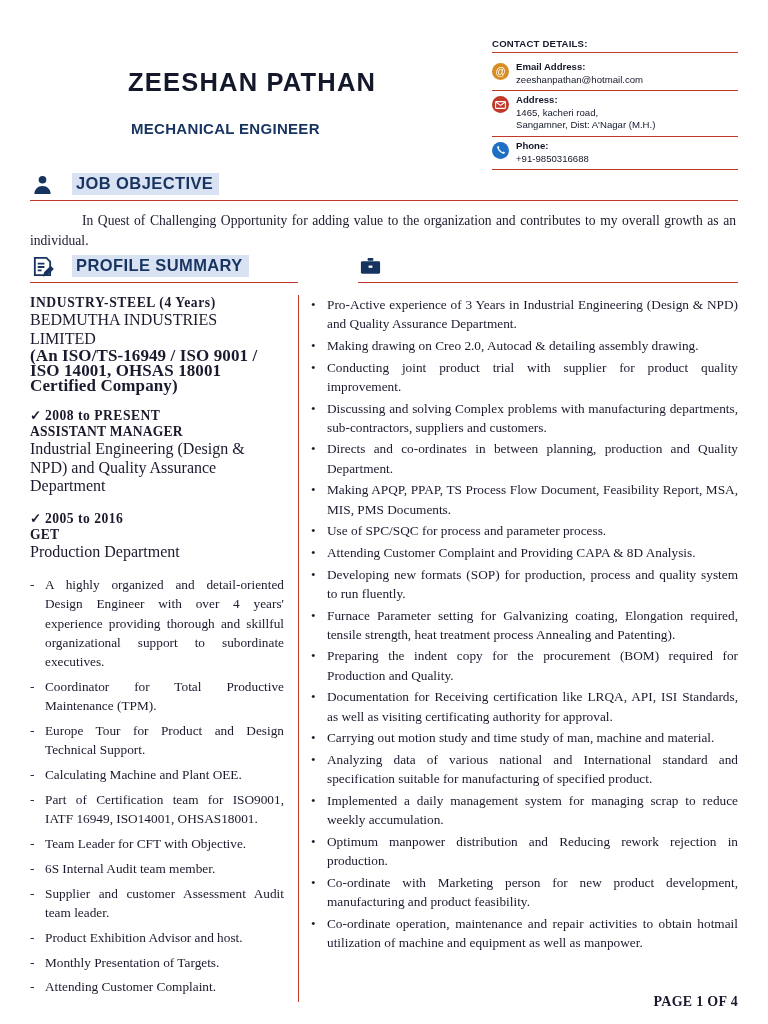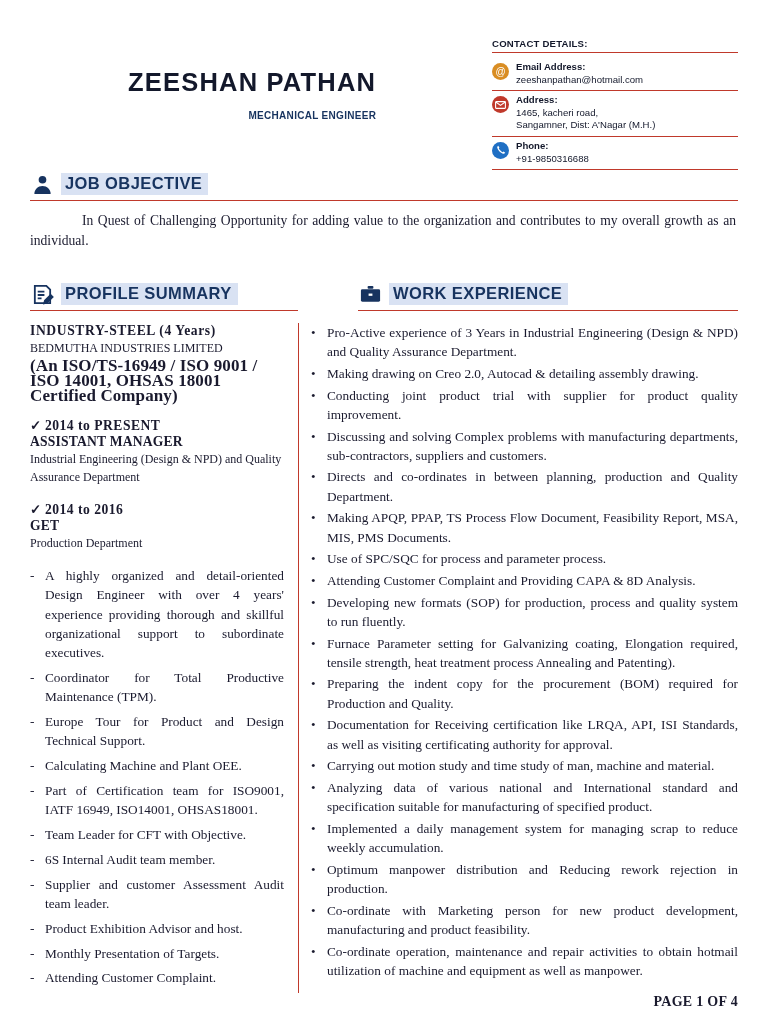--- a/index.html
+++ b/index.html
@@ -35,26 +35,25 @@
     font-family: "Liberation Sans", sans-serif;
     font-size: 25.5px;
     font-weight: bold;
     letter-spacing: 1.2px;
     color: #13182b;
     margin: 0;
     white-space: nowrap;
   }
   .cand-role {
     font-family: "Liberation Sans", sans-serif;
-    font-size: 10px;
+    font-size: 15px;
     font-weight: bold;
     color: #17335f;
-    margin: 13px 0 0 3px;
+    margin: 23px 0 0 3px;
     letter-spacing: 0.3px;
-    text-align: right;
   }
 
   .contact-box {
     width: 246px;
     margin-top: 12px;
     margin-left: 40px;
   }
   .contact-title {
     font-family: "Liberation Sans", sans-serif;
     font-size: 9.6px;
@@ -91,21 +90,21 @@
     font-size: 9.6px;
     line-height: 12.6px;
     color: #13182b;
   }
   .ctext b { font-weight: bold; }
 
   
   .section-head {
     display: flex;
     align-items: center;
-    gap: 7px;
+    gap: 18px;
     margin-top: 6px;
   }
   .sec-icon {
     width: 24px; height: 24px;
     flex: 0 0 24px;
     color: #17335f;
     display: flex; align-items: center; justify-content: center;
   }
   .sec-title {
     font-family: "Liberation Sans", sans-serif;
@@ -139,21 +138,21 @@
   .head-row { display: flex; gap: 60px; }
 
   .lead {
     font-family: "Liberation Serif", serif;
     font-size: 13.6px;
     font-weight: bold;
     letter-spacing: 0.2px;
   }
   .lead.spaced { letter-spacing: 0.6px; }
   .sub {
-    font-size: 12px;
+    font-size: 16px;
     line-height: 18.5px;
   }
   .small-note {
     font-size: 17px;
     font-weight: bold;
     line-height: 15px;
     letter-spacing: 0.1px;
   }
   .gap-m { height: 14px; }
 
@@ -262,21 +261,21 @@
       <svg width="23" height="23" viewBox="0 0 24 24" fill="#17335f">
         <circle cx="12" cy="7" r="4"></circle>
         <path d="M3.5 22 C3.5 16.8 7.3 13.5 12 13.5 C16.7 13.5 20.5 16.8 20.5 22 Z"></path>
       </svg>
     </div>
     <div class="sec-title">JOB OBJECTIVE</div>
   </div>
   <div class="sec-rule"></div>
   <div class="objective">In Quest of Challenging Opportunity for adding value to the organization and contributes to my overall growth as an individual.</div>
 
-  <div class="head-row" style="margin-top:32px;align-items:flex-end;">
+  <div class="head-row" style="margin-top:4px;align-items:flex-end;">
 
     <div style="width:268px;">
       <div class="section-head" style="margin-top:0;">
         <div class="sec-icon">
           <svg width="23" height="23" viewBox="0 0 24 24" fill="none" stroke="#17335f" stroke-width="1.9">
             <path d="M4 3 H16 L20 7 V21 H4 Z" fill="#ffffff"></path>
             <path d="M7 9 H14 M7 12.5 H14 M7 16 H11"></path>
             <path d="M14.5 18.5 L20.5 12.5 L22.5 14.5 L16.5 20.5 L13.8 21.2 Z" fill="#17335f"></path>
           </svg>
         </div>
@@ -287,42 +286,41 @@
 
     <div style="flex:1;">
       <div class="section-head" style="margin-top:0;">
         <div class="sec-icon">
           <svg width="23" height="23" viewBox="0 0 24 24" fill="#17335f">
             <rect x="9" y="3" width="6" height="3" rx="1"></rect>
             <rect x="2" y="6.5" width="20" height="13" rx="1.5"></rect>
             <rect x="10" y="11" width="4" height="2.4" fill="#ffffff"></rect>
           </svg>
         </div>
-        <div class="sec-title">WORK EXPERIENCE</div>
       </div>
       <div class="sec-rule"></div>
     </div>
   </div>
 
   <div class="two-col">
 
     <div class="col-left">
       <div class="lead spaced">INDUSTRY-STEEL (4 Years)</div>
       <div class="sub">BEDMUTHA INDUSTRIES LIMITED</div>
       <div class="small-note">(An ISO/TS-16949 / ISO 9001 / ISO 14001, OHSAS 18001 Certified Company)</div>
 
       <div class="gap-m"></div>
 
-      <div class="check-line"><span class="tick">✓</span><span>2014 to PRESENT</span></div>
+      <div class="check-line"><span class="tick">✓</span><span>2008 to PRESENT</span></div>
       <div class="lead">ASSISTANT MANAGER</div>
       <div class="sub">Industrial Engineering (Design &amp; NPD) and Quality Assurance Department</div>
 
       <div class="gap-m"></div>
 
-      <div class="check-line"><span class="tick">✓</span><span>2014 to 2016</span></div>
+      <div class="check-line"><span class="tick">✓</span><span>2005 to 2016</span></div>
       <div class="lead">GET</div>
       <div class="sub">Production Department</div>
 
       <div class="gap-m"></div>
 
       <ul class="dash-list">
         <li>
             <span class="bul">-</span>
             <span class="txt">A highly organized and detail-oriented Design Engineer with over 4 years' experience providing thorough and skillful organizational support to subordinate executives.</span>
           </li>

